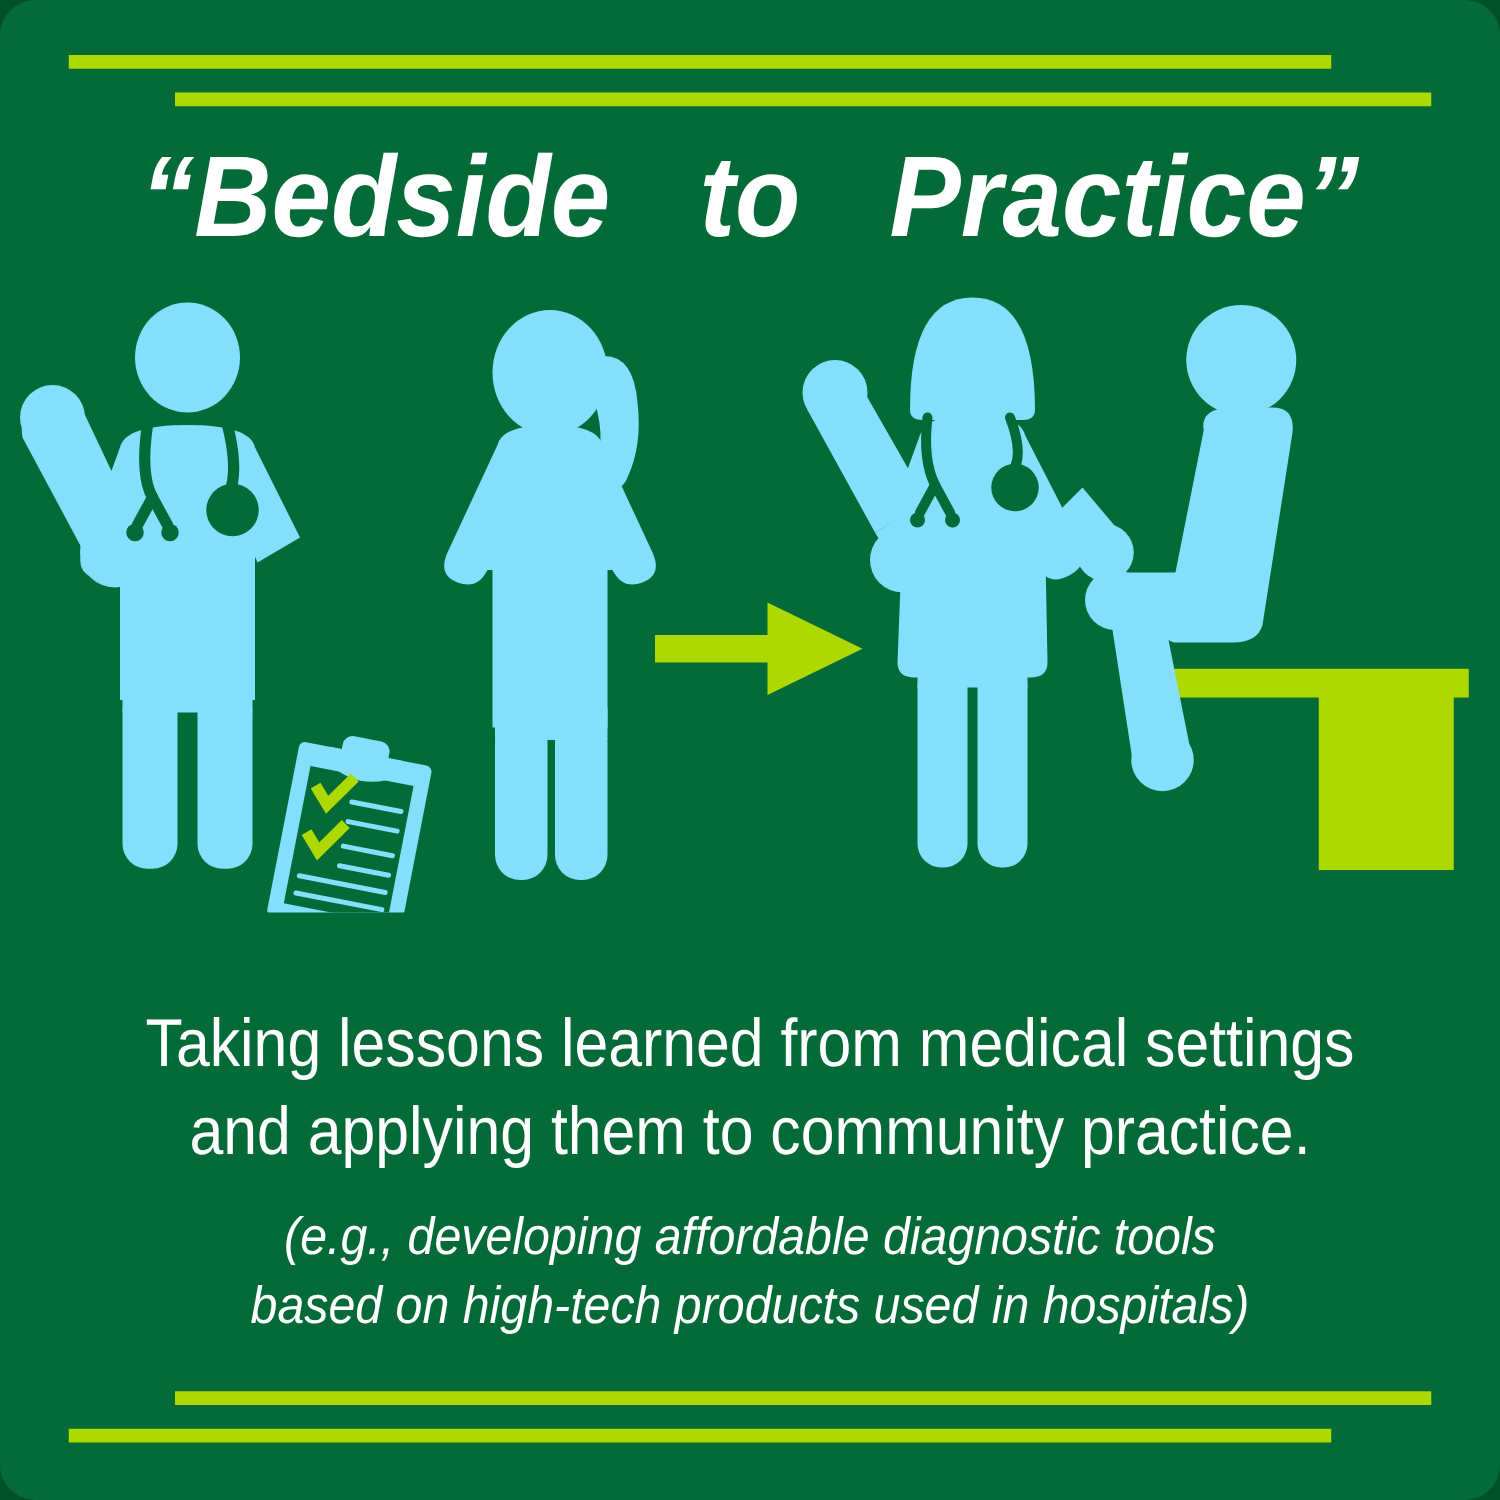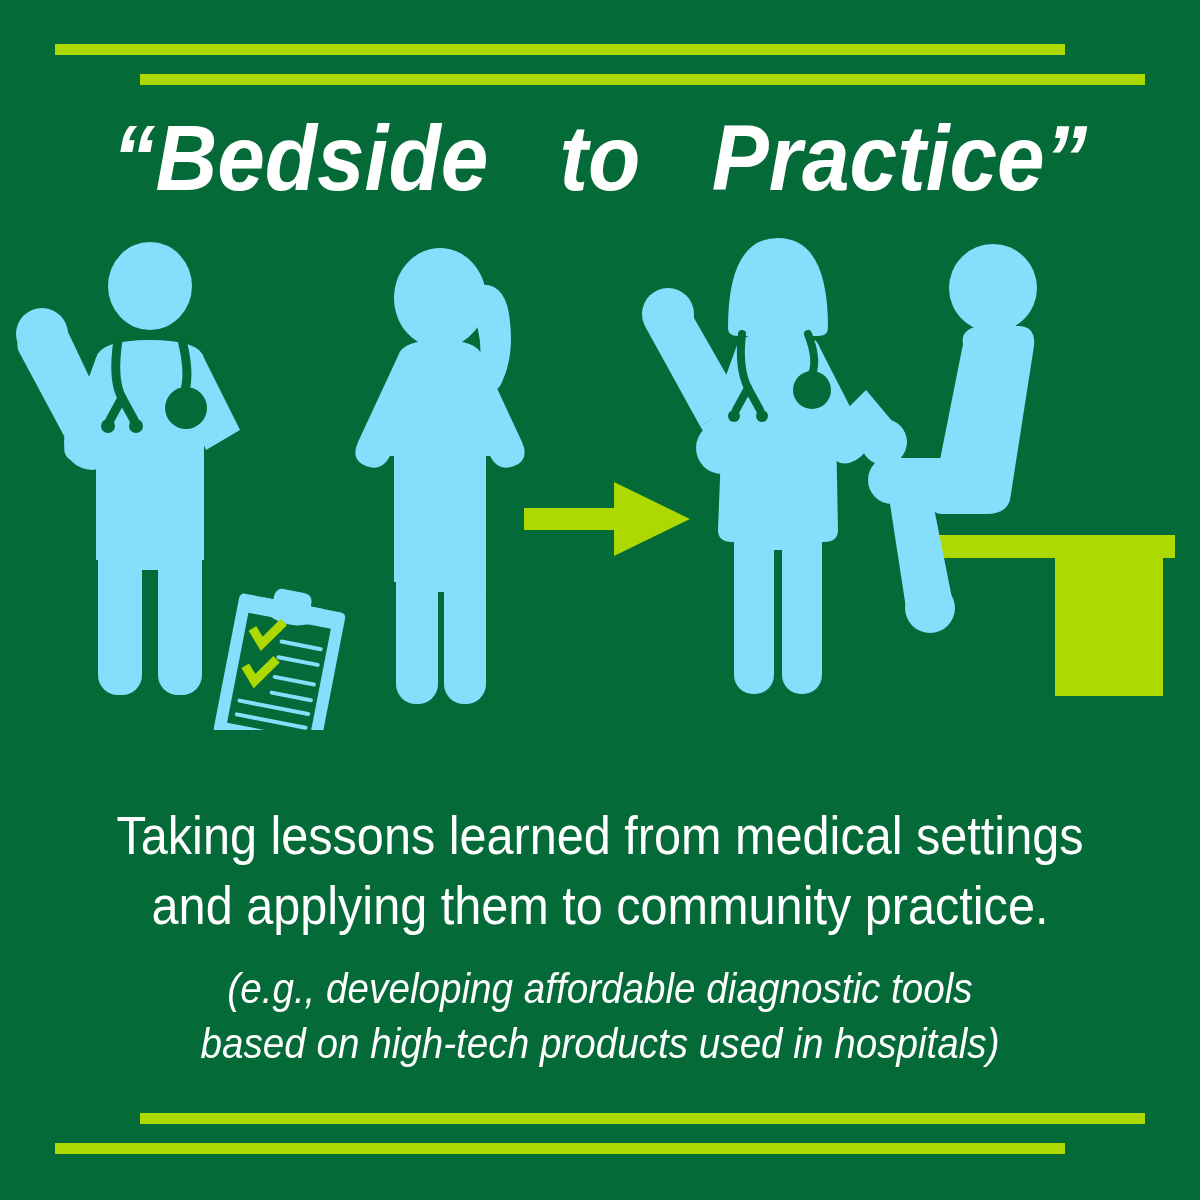--- a/index.html
+++ b/index.html
@@ -86,21 +86,21 @@
     font-size: 42px;
     line-height: 1.30;
     transform: scaleX(0.92);
     transform-origin: 50% 0;
   }
   #caption .line { display: block; white-space: pre; }
 </style>
 </head>
 <body>
 
-<div id="slide" style="background: rgb(4, 106, 56);">
+<div id="slide" style="background: rgb(4, 106, 56); border-radius: 28px;">
 
   <div class="rule" id="rule-top-1" style="background: rgb(173, 217, 0);"></div>
   <div class="rule" id="rule-top-2" style="background: rgb(173, 217, 0);"></div>
   <div class="rule" id="rule-bot-1" style="background: rgb(173, 217, 0);"></div>
   <div class="rule" id="rule-bot-2" style="background: rgb(173, 217, 0);"></div>
 
   <div id="title" style="color: rgb(255, 255, 255);">“Bedside   to   Practice”</div>
 
   <div id="art">
     <svg viewBox="0 0 1200 500" xmlns="http://www.w3.org/2000/svg" aria-hidden="true">

